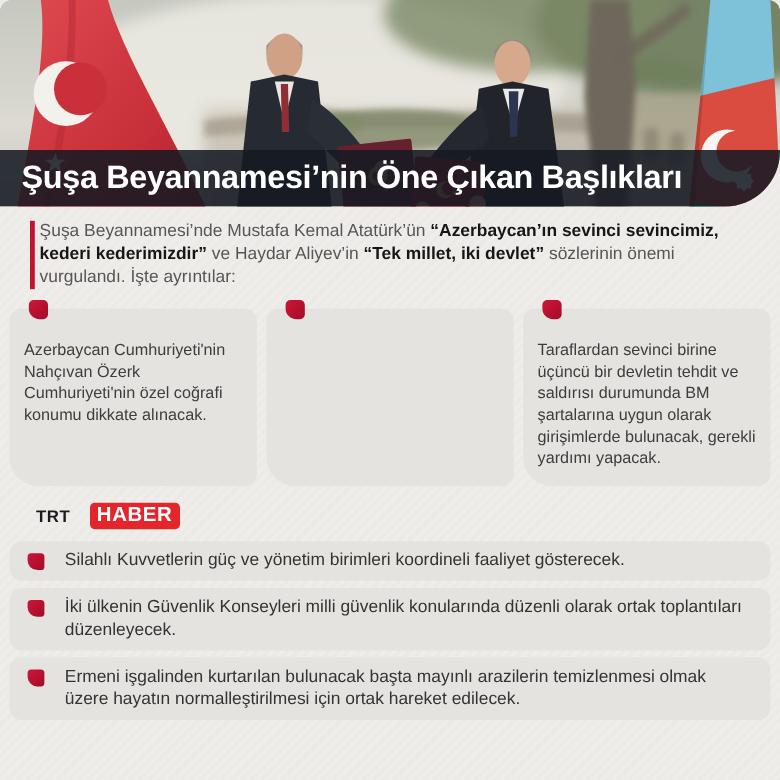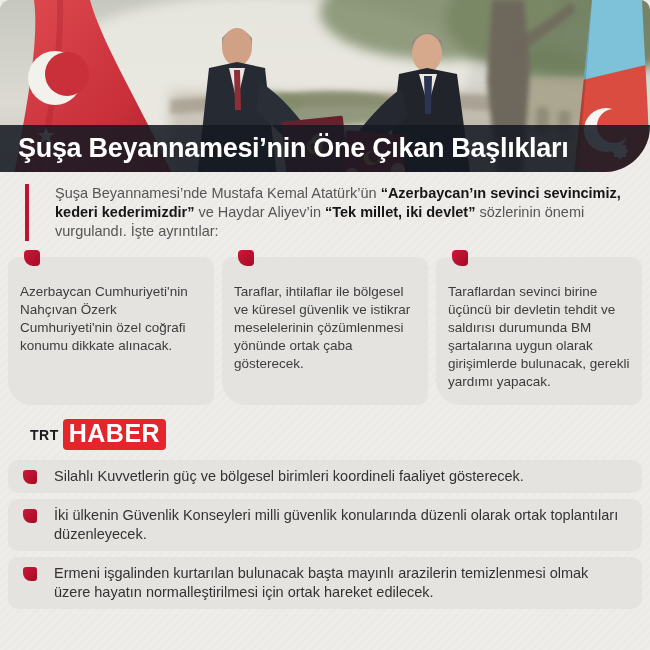--- a/index.html
+++ b/index.html
@@ -27,21 +27,21 @@
     display:flex;align-items:center;padding-left:18px;box-sizing:border-box;
   }
   .title-bar h1{
     margin:0;color:#ffffff;font-size:27px;font-weight:700;letter-spacing:-0.3px;
     white-space:nowrap;
   }
   
   .intro{
     margin:12px 18px 0 25px;
     border-left:4px solid #c01331;
-    padding-left:26px;
+    padding-left:4px;
   }
   .intro p{
     margin:0;font-size:14.5px;line-height:19px;color:#565656;
   }
   .intro b{color:#161616;font-weight:700;}
   
   .cards{
     display:flex;gap:8px;margin:16px 8px 0 8px;
   }
   .card{
@@ -63,22 +63,22 @@
     margin:14px 12px 0 30px;
   }
   .section-header h2{
     margin:0;font-size:21px;font-weight:700;color:#111;letter-spacing:-0.2px;
   }
   .trt-logo{display:flex;align-items:center;}
   .trt-logo .trt{
     font-size:14px;font-weight:800;color:#1b1b1e;letter-spacing:0.5px;
   }
   .trt-logo .haber{
-    margin-left:4px;background:#e2262b;color:#ffffff;
-    font-size:25px;font-weight:800;letter-spacing:0.5px;
+    margin-left:16px;background:#e2262b;color:#ffffff;
+    font-size:17px;font-weight:800;letter-spacing:0.5px;
     padding:0px 6px 2px 6px;border-radius:4px;
   }
   
   .rows{margin:10px 8px 0 8px;}
   .row{
     position:relative;background:#e4e3e0;border-radius:10px;
     padding:7px 16px 7px 46px;margin-bottom:6px;
   }
   .row .marker{
     position:absolute;left:15px;top:10px;width:14px;height:14px;
@@ -207,39 +207,38 @@
     <p><span>Şuşa Beyannamesi’nde Mustafa Kemal Atatürk’ün </span><b>“Azerbaycan’ın sevinci sevincimiz, kederi kederimizdir”</b><span> ve Haydar Aliyev’in </span><b>“Tek millet, iki devlet”</b><span> sözlerinin önemi vurgulandı. İşte ayrıntılar:</span></p>
   </div>
 
   <div class="cards">
     <div class="card">
       <span class="marker"></span>
       <p>Azerbaycan Cumhuriyeti'nin Nahçıvan Özerk Cumhuriyeti'nin özel coğrafi konumu dikkate alınacak.</p>
     </div>
     <div class="card">
       <span class="marker"></span>
-      <p>Taraflar, ihtilaflar ile bölgesel ve küresel güvenlik ve istikrar meselelerinin çözümlenmesi yönünde ortak çaba gösterecek.</p>
     </div>
     <div class="card">
       <span class="marker"></span>
       <p>Taraflardan sevinci birine üçüncü bir devletin tehdit ve saldırısı durumunda BM şartalarına uygun olarak girişimlerde bulunacak, gerekli yardımı yapacak.</p>
     </div>
   </div>
 
   <div class="section-header">
     <div class="trt-logo">
       <span class="trt">TRT</span>
       <span class="haber">HABER</span>
     </div>
   </div>
 
   <div class="rows">
     <div class="row">
       <span class="marker"></span>
-      <p>Silahlı Kuvvetlerin güç ve bölgesel birimleri koordineli faaliyet gösterecek.</p>
+      <p>Silahlı Kuvvetlerin güç ve yönetim birimleri koordineli faaliyet gösterecek.</p>
     </div>
     <div class="row">
       <span class="marker"></span>
       <p>İki ülkenin Güvenlik Konseyleri milli güvenlik konularında düzenli olarak ortak toplantıları düzenleyecek.</p>
     </div>
     <div class="row">
       <span class="marker"></span>
       <p>Ermeni işgalinden kurtarılan bulunacak başta mayınlı arazilerin temizlenmesi olmak üzere hayatın normalleştirilmesi için ortak hareket edilecek.</p>
     </div>
   </div>

